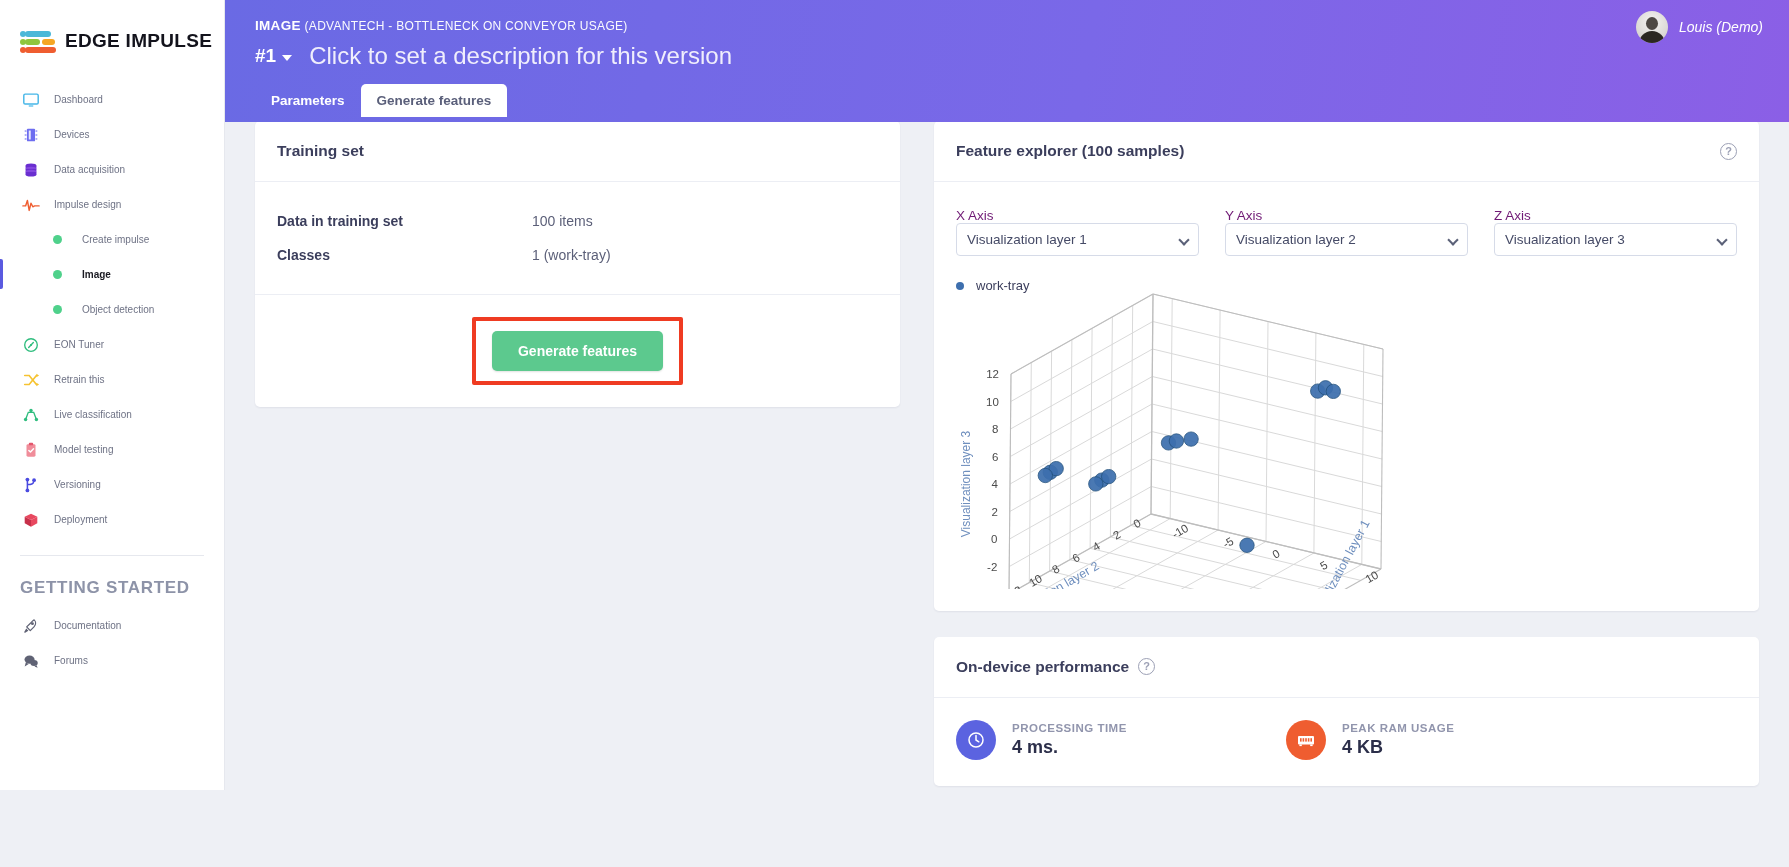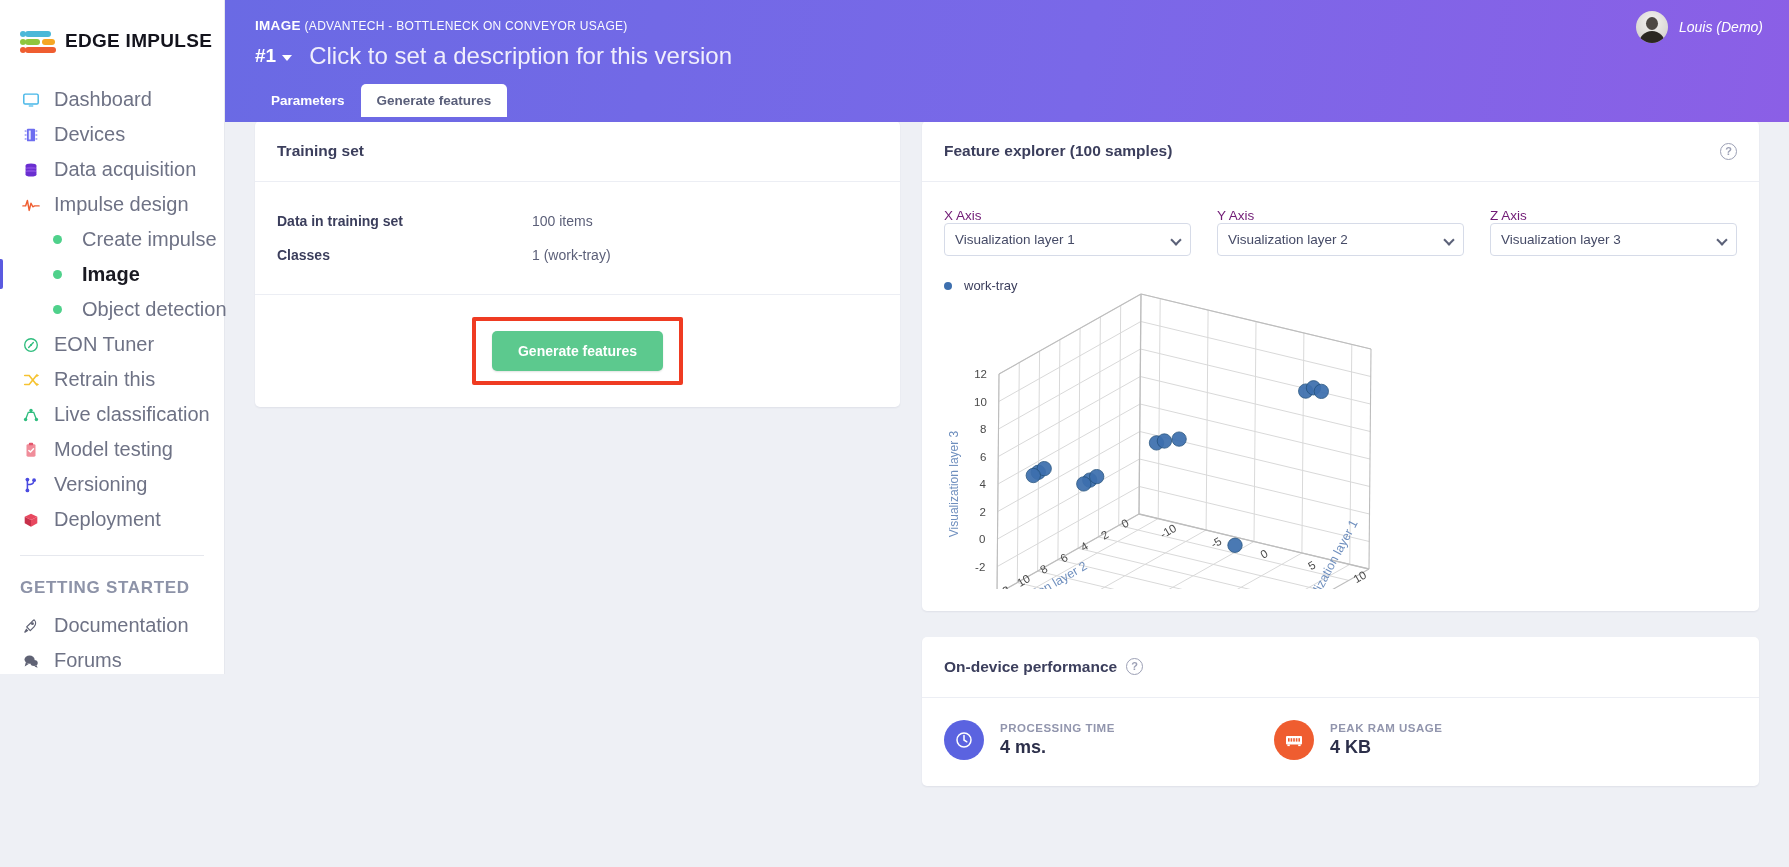--- a/index.html
+++ b/index.html
@@ -6,21 +6,21 @@
   html, body {
     width: 1789px; height: 867px;
     font-family: "Liberation Sans", sans-serif;
     background: #eef0f5;
     overflow: hidden;
   }
   .app { display: flex; width: 1789px; height: 867px; }
 
   
   .sidebar {
-    width: 225px; height: 674px; background: #ffffff;
+    width: 225px; height: 790px; background: #ffffff;
     border-right: 1px solid #e6e8ee;
     flex: 0 0 225px; position: relative;
   }
   .logo-row { display: flex; align-items: center; padding: 20px 0 0 20px; height: 62px; }
   .logo-mark { width: 40px; height: 26px; position: relative; flex: 0 0 40px; }
   .logo-bar { position: absolute; border-radius: 6px; height: 6px; }
   .lb-dot { position: absolute; width: 6px; height: 6px; border-radius: 50%; }
   .logo-text {
     font-size: 19px; font-weight: bold; letter-spacing: .3px;
     color: #13131c; margin-left: 5px; white-space: nowrap;
@@ -28,21 +28,21 @@
 
   .nav { padding-top: 20px; }
   .nav-item {
     display: flex; align-items: center; height: 35px;
     padding-left: 20px; cursor: pointer; position: relative;
   }
   .nav-icon {
     width: 22px; height: 22px; flex: 0 0 22px;
     display: flex; align-items: center; justify-content: center; margin-right: 12px;
   }
-  .nav-label { font-size: 20px; color: #6e7285; white-space: nowrap; }
+  .nav-label { font-size: 10px; color: #6e7285; white-space: nowrap; }
   .nav-item.active-parent .nav-label { color: #6e7285; }
   .sub-item { padding-left: 52px; height: 35px; }
   .sub-item .nav-icon { width: 10px; flex: 0 0 10px; margin-right: 20px; }
   .dot-green { width: 9px; height: 9px; border-radius: 50%; background: #4fd18b; }
   .sub-item.current .nav-label { color: #1a1a22; font-weight: bold; }
   .active-bar {
     position: absolute; left: 0; top: 2px; width: 3px; height: 30px;
     background: #5a5ae0; border-radius: 0 2px 2px 0;
   }
   .divider { height: 1px; background: #e6e8ee; margin: 18px 20px 0 20px; }
@@ -87,21 +87,21 @@
   .avatar .head {
     position: absolute; width: 12px; height: 13px; border-radius: 50%;
     background: #4d4843; left: 10px; top: 6px;
   }
   .avatar .body {
     position: absolute; width: 26px; height: 14px; border-radius: 13px 13px 0 0;
     background: #2b2722; left: 3px; top: 20px;
   }
   .user-name { font-size: 14px; color: #ffffff; margin-left: 11px; white-space: nowrap; font-style: italic; }
 
-  .content { padding: 0 30px; display: flex; gap: 22px; margin-top: -1px; }
+  .content { padding: 0 30px; display: flex; gap: 34px; margin-top: -1px; }
   .col-left { width: 645px; flex: 0 0 645px; }
   .col-right { flex: 1; }
 
   .card { background: #ffffff; border-radius: 5px; box-shadow: 0 1px 2px rgba(30,35,70,.07); }
   .card-head {
     padding: 21px 22px; border-bottom: 1px solid #eceef4;
     display: flex; align-items: center; justify-content: space-between;
   }
   .card-title { font-size: 15.5px; font-weight: bold; color: #3b3e5c; }
   .help-icon {

